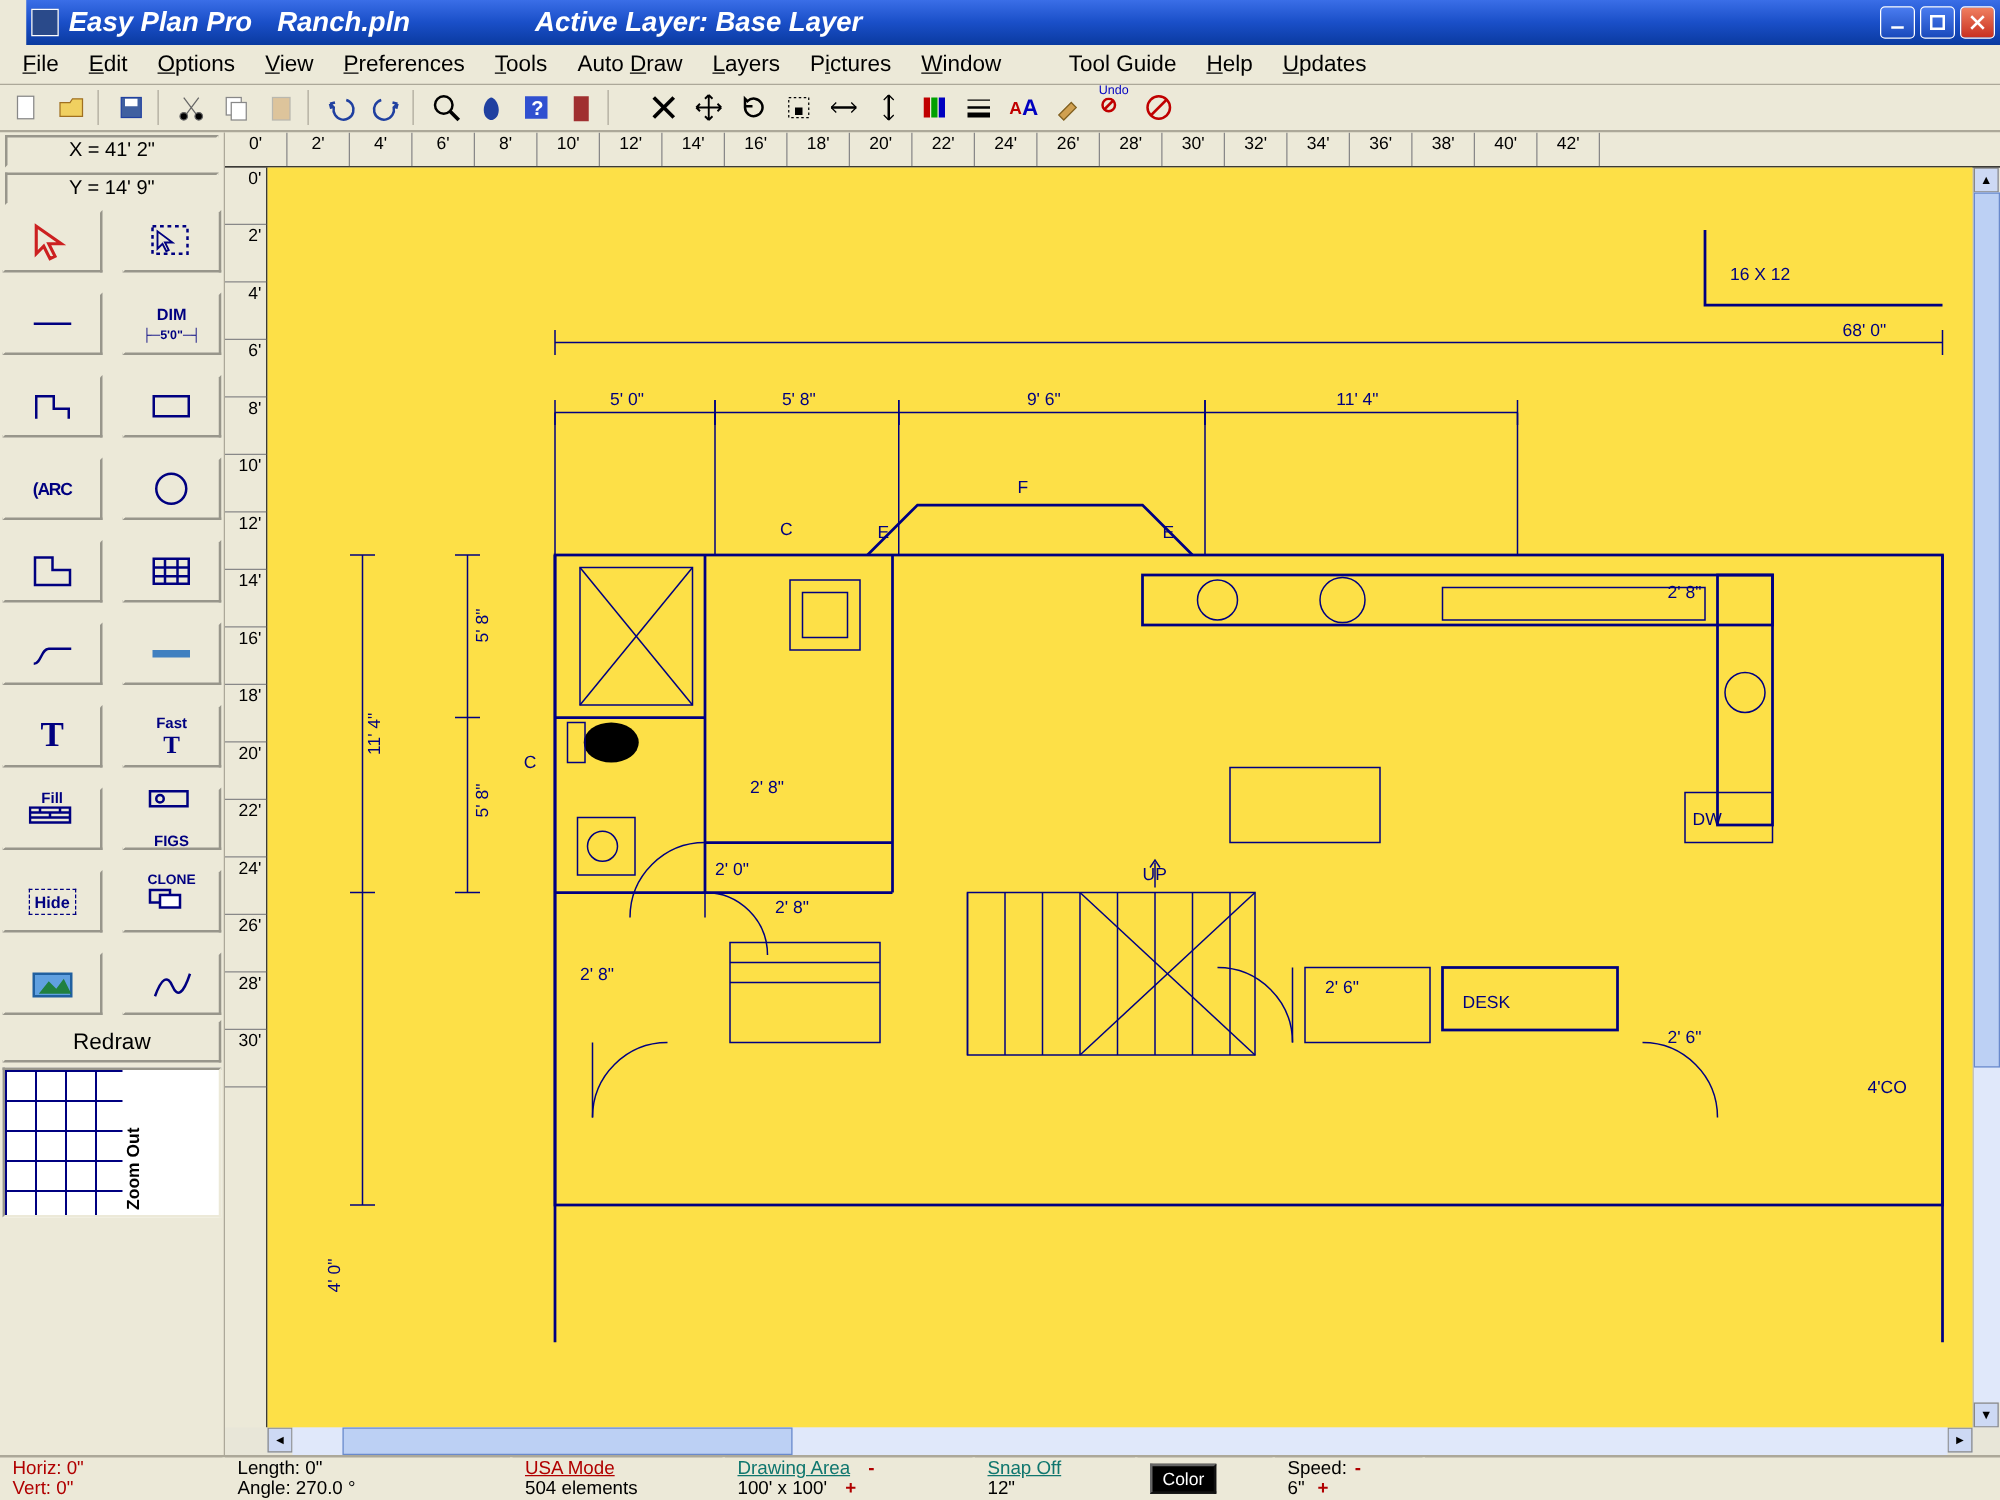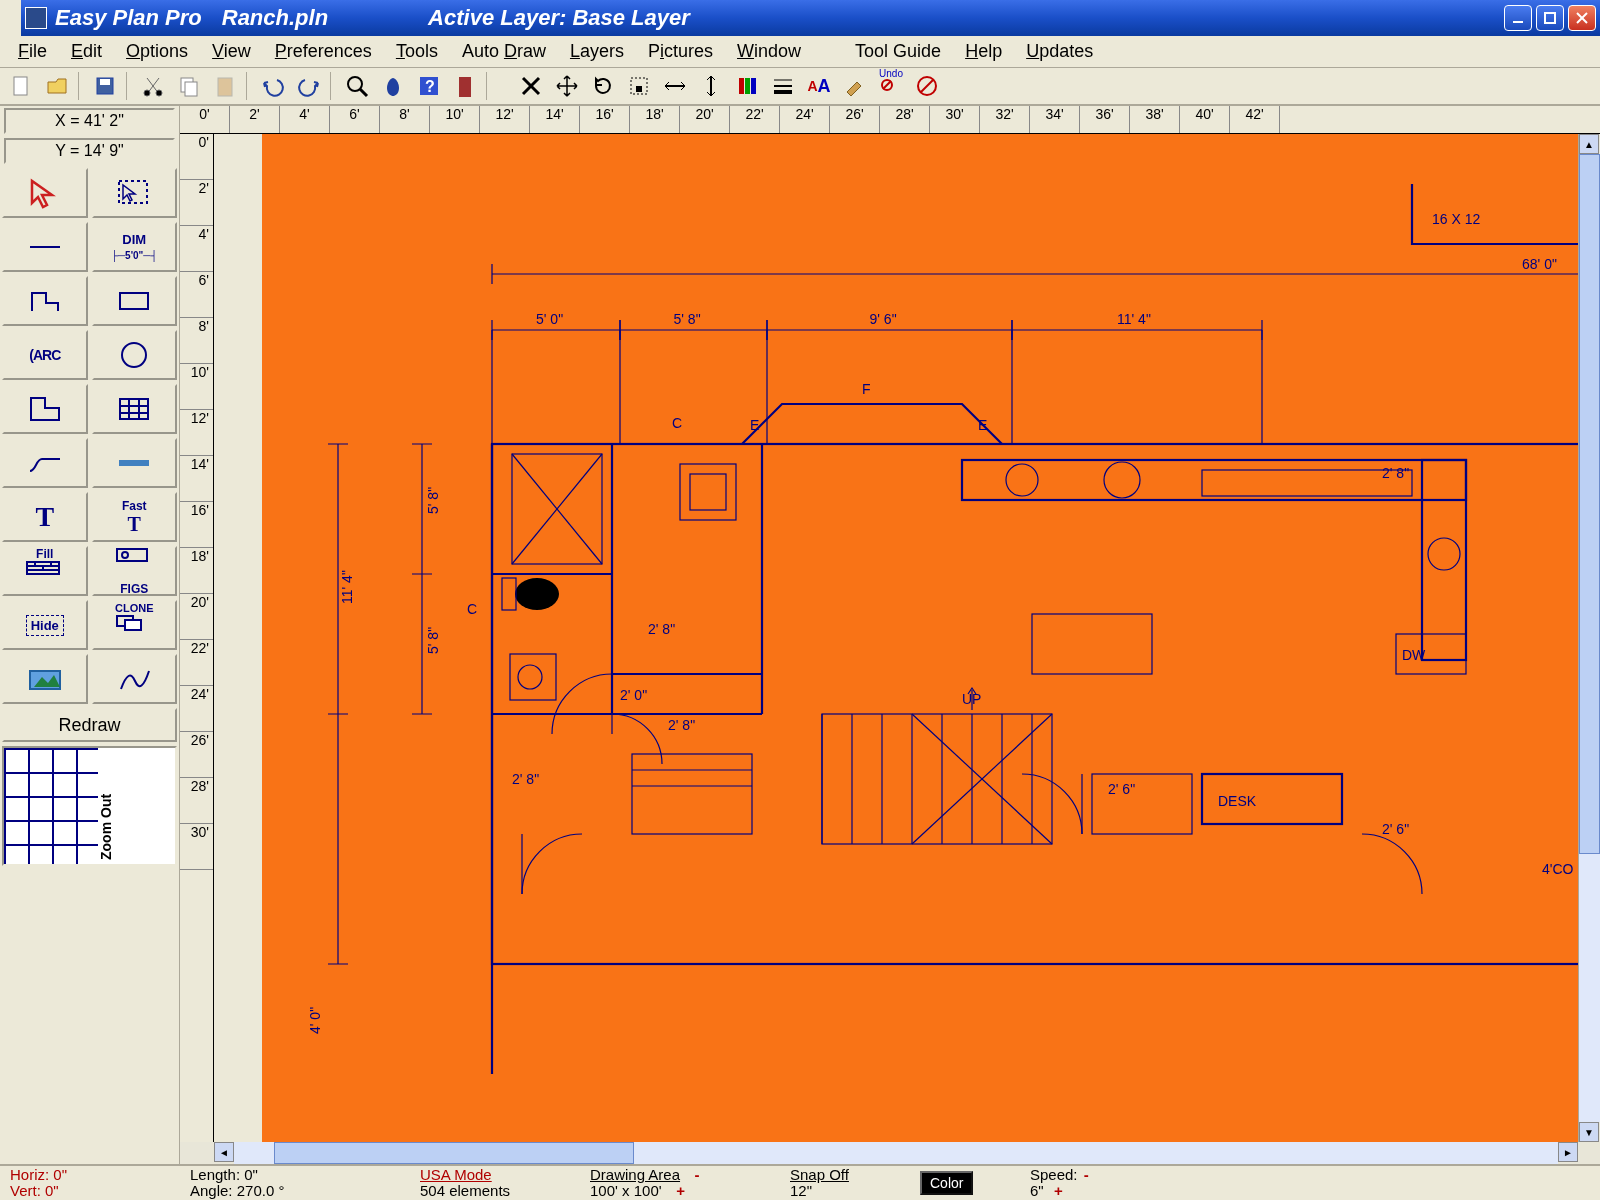--- a/index.html
+++ b/index.html
@@ -20,53 +20,53 @@
 .toolbar { height: 38px; background: #ece9d8; border-bottom: 2px solid #aca899; display: flex; align-items: center; padding: 2px 4px; gap: 2px; }
 .toolbar .tbtn { width: 34px; height: 32px; border: 1px solid transparent; background: #ece9d8; display: flex; align-items: center; justify-content: center; font-size: 18px; border-radius: 3px; }
 .toolbar .sep { width: 6px; height: 28px; border-left: 1px solid #aca899; margin: 0 2px; }
 .tbtn svg { width: 24px; height: 24px; }
 
 .content { display: flex; height: 1058px; }
 
 .left-col { width: 180px; background: #ece9d8; border-right: 1px solid #aca899; display: flex; flex-direction: column; }
 .coord-box { height: 26px; margin: 2px 4px; border: 2px inset #ece9d8; background: #ece9d8; font-size: 16px; text-align: center; line-height: 22px; }
 
-.toolgrid { display: grid; grid-template-columns: 1fr 1fr; gap: 4px; padding: 2px; }
+.toolgrid { display: grid; grid-template-columns: 1fr 1fr; gap: 16px; padding: 2px; }
 .toolgrid .tool { height: 50px; border: 2px outset #ece9d8; background: #ece9d8; display: flex; align-items: center; justify-content: center; font-size: 14px; font-weight: bold; color: #000080; }
 .tool svg { width: 38px; height: 32px; stroke: #000080; stroke-width: 2; fill: none; }
 .tool.arrow svg { stroke: #cc2020; fill:none; }
 .redraw-btn { height: 34px; border: 2px outset #ece9d8; margin: 2px; font-size: 18px; text-align: center; line-height: 30px; }
 .previewbox { height: 120px; margin: 2px; border: 2px inset #ece9d8; background: #fff; position: relative; display: flex; }
 .previewbox .gridmini { width: 94px; height: 100%; background-image: linear-gradient(#000080 2px, transparent 2px), linear-gradient(90deg, #000080 2px, transparent 2px); background-size: 24px 24px; background-color: #fff; }
 .previewbox .label { writing-mode: vertical-rl; transform: rotate(180deg); font-size: 14px; font-weight: bold; padding: 4px 0; }
 
 .main-col { flex: 1; display: flex; flex-direction: column; position: relative; }
 .actionbar { height: 26px; background: #ffff00; font-weight: bold; font-size: 20px; text-align: center; line-height: 26px; border-bottom: 1px solid #aca899; }
 .ruler-h { height: 28px; background: #ece9d8; border-bottom: 1px solid #000; display: flex; position: relative; font-size: 14px; overflow: hidden; }
 .ruler-h .tick { flex: 0 0 50px; text-align: center; border-right: 1px solid #888; }
 .canvas-wrap { flex: 1; display: flex; }
 .ruler-v { width: 34px; background: #ece9d8; border-right: 1px solid #000; font-size: 14px; display: flex; flex-direction: column; }
 .ruler-v .tick { flex: 0 0 46px; text-align: right; padding-right: 4px; border-bottom: 1px solid #888; }
-.canvas { flex: 1; background: #f97316; position: relative; overflow: hidden; margin-left: 48px; }
+.canvas { flex: 1; background: #fde047; position: relative; overflow: hidden; }
 .canvas svg { position: absolute; top: 0; left: 0; }
 .floorplan text { font-family: Arial; font-size: 14px; fill: #000080; }
 .floorplan line, .floorplan rect, .floorplan path, .floorplan polyline, .floorplan circle { stroke: #000080; fill: none; stroke-width: 1.2; }
 .floorplan .thick { stroke-width: 2.2; }
 
 .scroll-v { width: 22px; background: #e8e6d8; border-left: 1px solid #aca899; display:flex; flex-direction:column;}
 .scroll-v .arr, .scroll-h .arr { height: 20px; width:20px; background: #cdd9f4; border:1px solid #888; display:flex; align-items:center; justify-content:center; font-size:10px;}
 .scroll-v .track { flex:1; background: #e0e8fa; }
 .scroll-h { height: 22px; background: #e8e6d8; display:flex; }
 .scroll-h .track { flex:1; background: #e0e8fa; position:relative;}
 .scroll-h .thumb { position:absolute; left:40px; width:360px; height:100%; background:#bcd0f4; border:1px solid #6a8acc;}
 .scroll-v .thumb { width:100%; height:700px; background:#bcd0f4; border:1px solid #6a8acc;}
 
 .statusbar { height: 36px; background: #ece9d8; border-top: 2px solid #aca899; display: flex; align-items: center; font-size: 15px; }
 .statusbar .cell { border-right: 2px inset #ece9d8; padding: 0 10px; height: 100%; display: flex; flex-direction: column; justify-content: center; line-height: 16px; }
-.statusbar .link { color: #000000; text-decoration: underline; cursor: pointer; }
+.statusbar .link { color: #0f766e; text-decoration: underline; cursor: pointer; }
 .statusbar .red { color: #b00000; }
 .statusbar .colorbtn { background: #000; color: #fff; padding: 2px 8px; border: 2px outset #666; font-size: 14px; }
 .statusbar .plusminus { color: #b00000; font-weight: bold; cursor:pointer; margin:0 2px;}
 </style>
 </head>
 <body>
 
 <div class="titlebar">
   <div class="icon"></div>
   <span>Easy Plan Pro</span>

